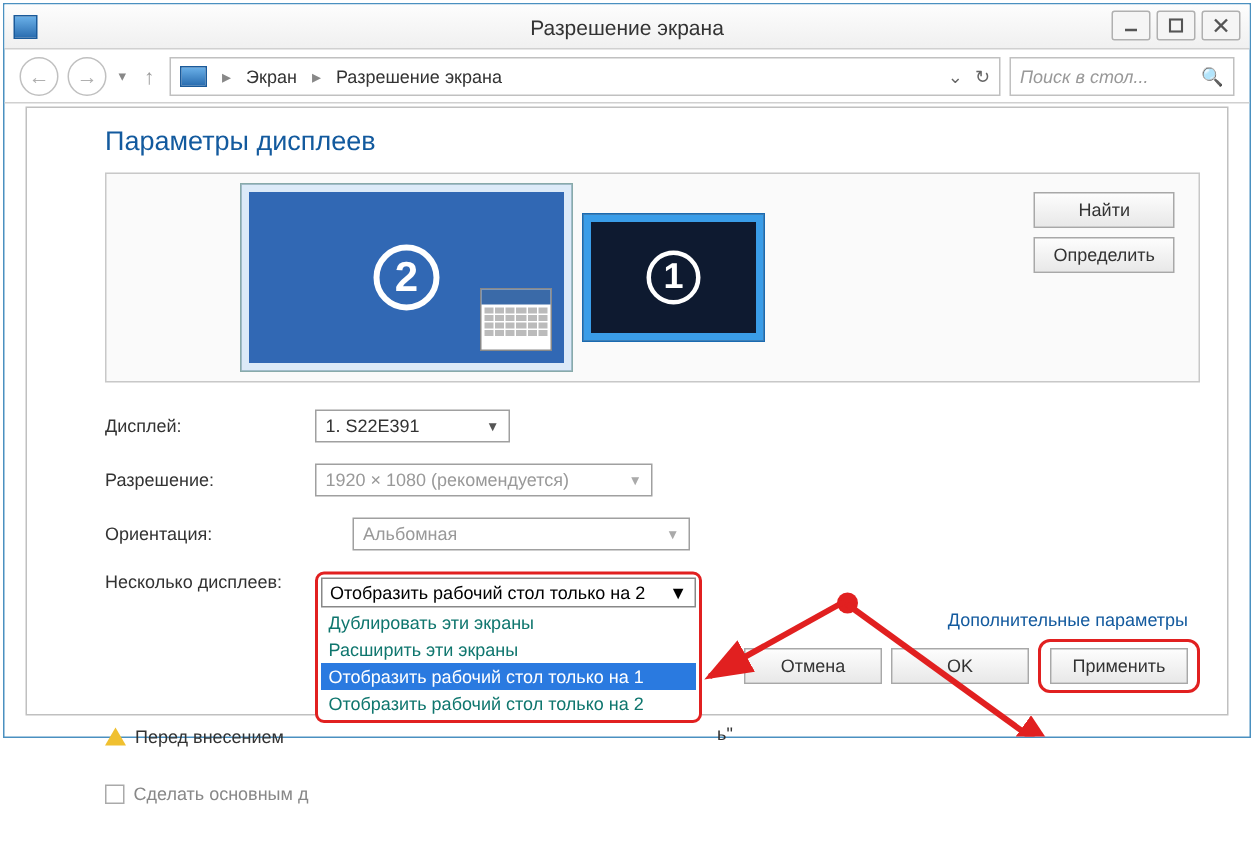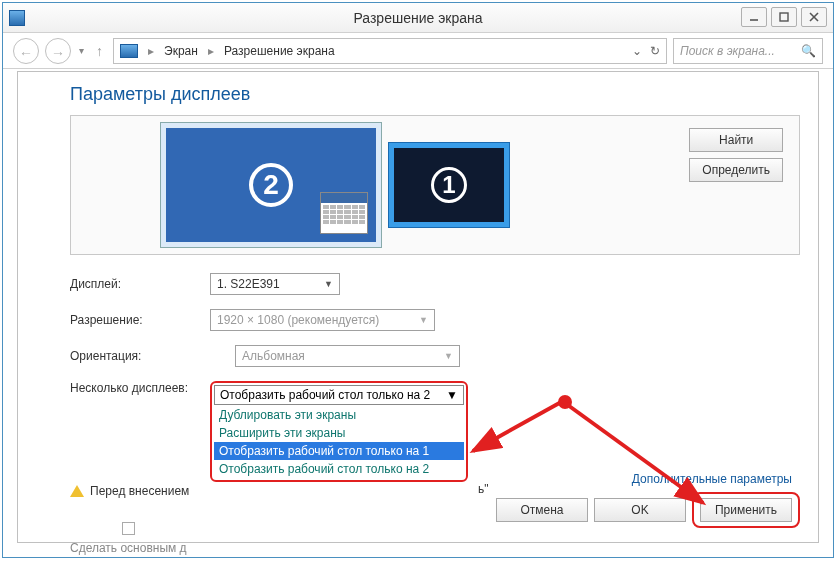--- a/index.html
+++ b/index.html
@@ -9,21 +9,21 @@
     font-family: "Segoe UI", Tahoma, sans-serif;
     font-size: 12px;
     background: #fff;
     width: 836px;
     height: 566px;
     overflow: hidden;
   }
   .window {
     border: 1px solid #4a90c0;
     width: 832px;
-    height: 556px;
+    height: 490px;
     background: #fff;
     position: relative;
   }
   .titlebar {
     height: 30px;
     background: linear-gradient(#fdfdfd, #f0f0f0);
     border-bottom: 1px solid #d0d0d0;
     display: flex;
     align-items: center;
     position: relative;
@@ -275,21 +275,20 @@
     border-bottom: 12px solid #f0c030;
     position: relative;
   }
 
   .check-row {
     display: flex;
     align-items: center;
     gap: 6px;
     margin-top: 12px;
     color: #888;
-    flex-direction: column;
   }
   .chk {
     width: 13px; height: 13px;
     border: 1px solid #aaa;
   }
 
   .adv-link {
     position: absolute;
     right: 26px;
     bottom: 56px;
@@ -364,21 +363,21 @@
       <span class="crumb-sep">▸</span>
       <span class="crumb">Экран</span>
       <span class="crumb-sep">▸</span>
       <span class="crumb">Разрешение экрана</span>
       <div class="address-end">
         <span>⌄</span>
         <span>↻</span>
       </div>
     </div>
     <div class="searchbox">
-      <span>Поиск в экрана...</span>
+      <span>Поиск в стол...</span>
       <span class="search-icon">🔍</span>
     </div>
   </div>
 
   <div class="content">
     <div class="content-inner">
 
       <div class="section-title">Параметры дисплеев</div>
 
       <div class="display-preview">

